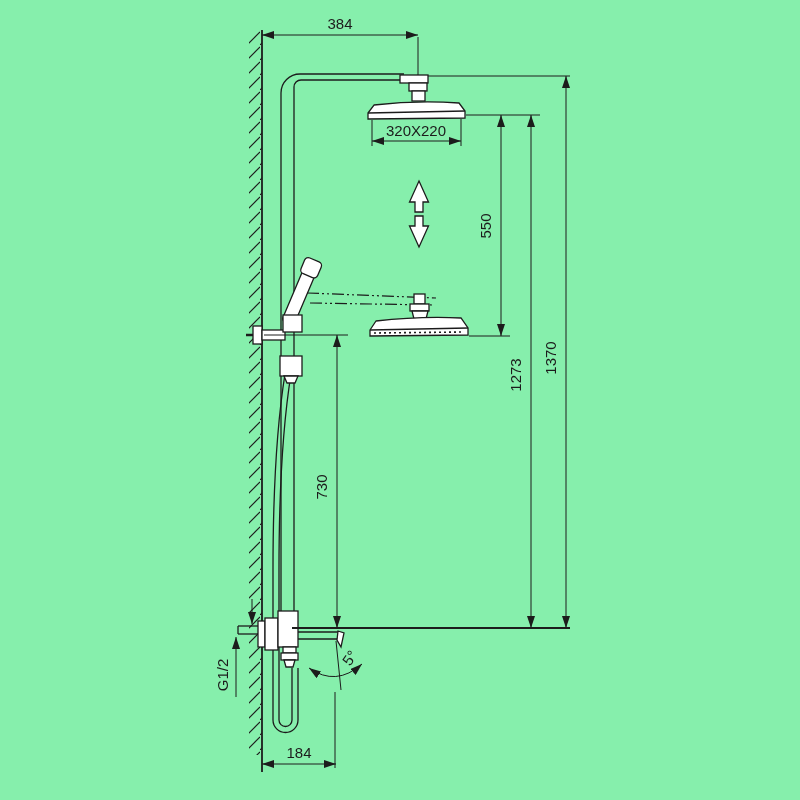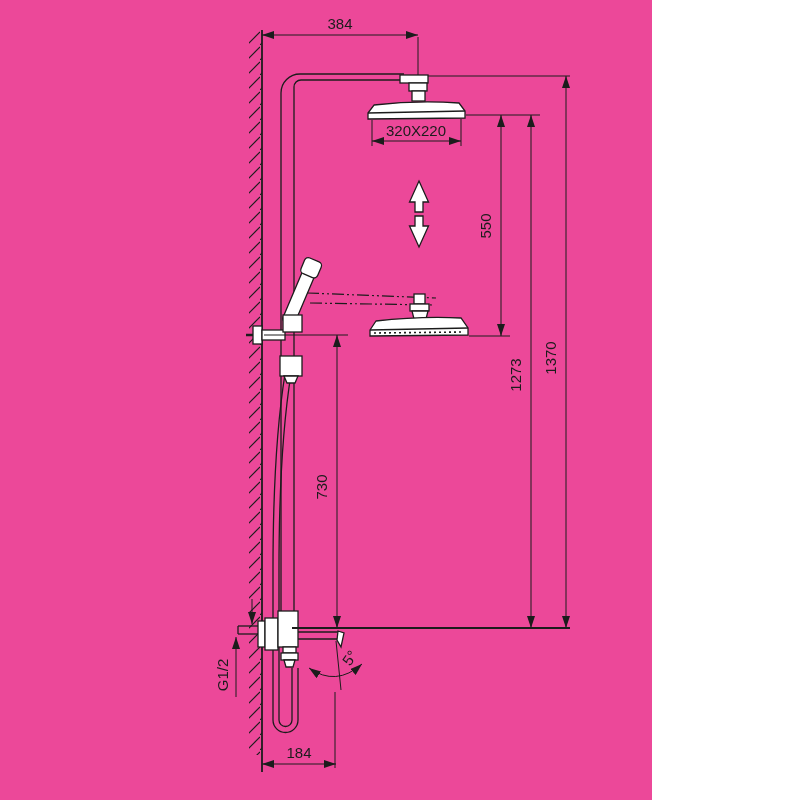--- a/index.html
+++ b/index.html
@@ -1,16 +1,16 @@
 <!DOCTYPE html>
 <html><head>
 <meta charset="utf-8">
 <style>
   html,body{margin:0;padding:0;background:#fff;}
-  .stage{width:652px;height:800px;background:#ec4899;position:relative;}
+  .stage{width:800px;height:800px;background:#86efac;position:relative;}
   svg{display:block;}
   .part{fill:#fff;stroke:#1c1c1c;stroke-width:1.3;}
   .pline{fill:none;stroke:#1c1c1c;stroke-width:1.3;}
   .dimline{fill:none;stroke:#1c1c1c;stroke-width:1;}
   .extline{fill:none;stroke:#1c1c1c;stroke-width:1;}
   .heavy{fill:none;stroke:#1c1c1c;stroke-width:1.8;}
   .phantom{fill:none;stroke:#1c1c1c;stroke-width:1.2;stroke-dasharray:12 3 2 3 2 3;}
   .nozzles{fill:none;stroke:#1c1c1c;stroke-width:1.6;stroke-dasharray:2 3;}
   .dimtext{font-family:"Liberation Sans",sans-serif;font-size:15px;fill:#1c1c1c;text-anchor:middle;}
 </style>

